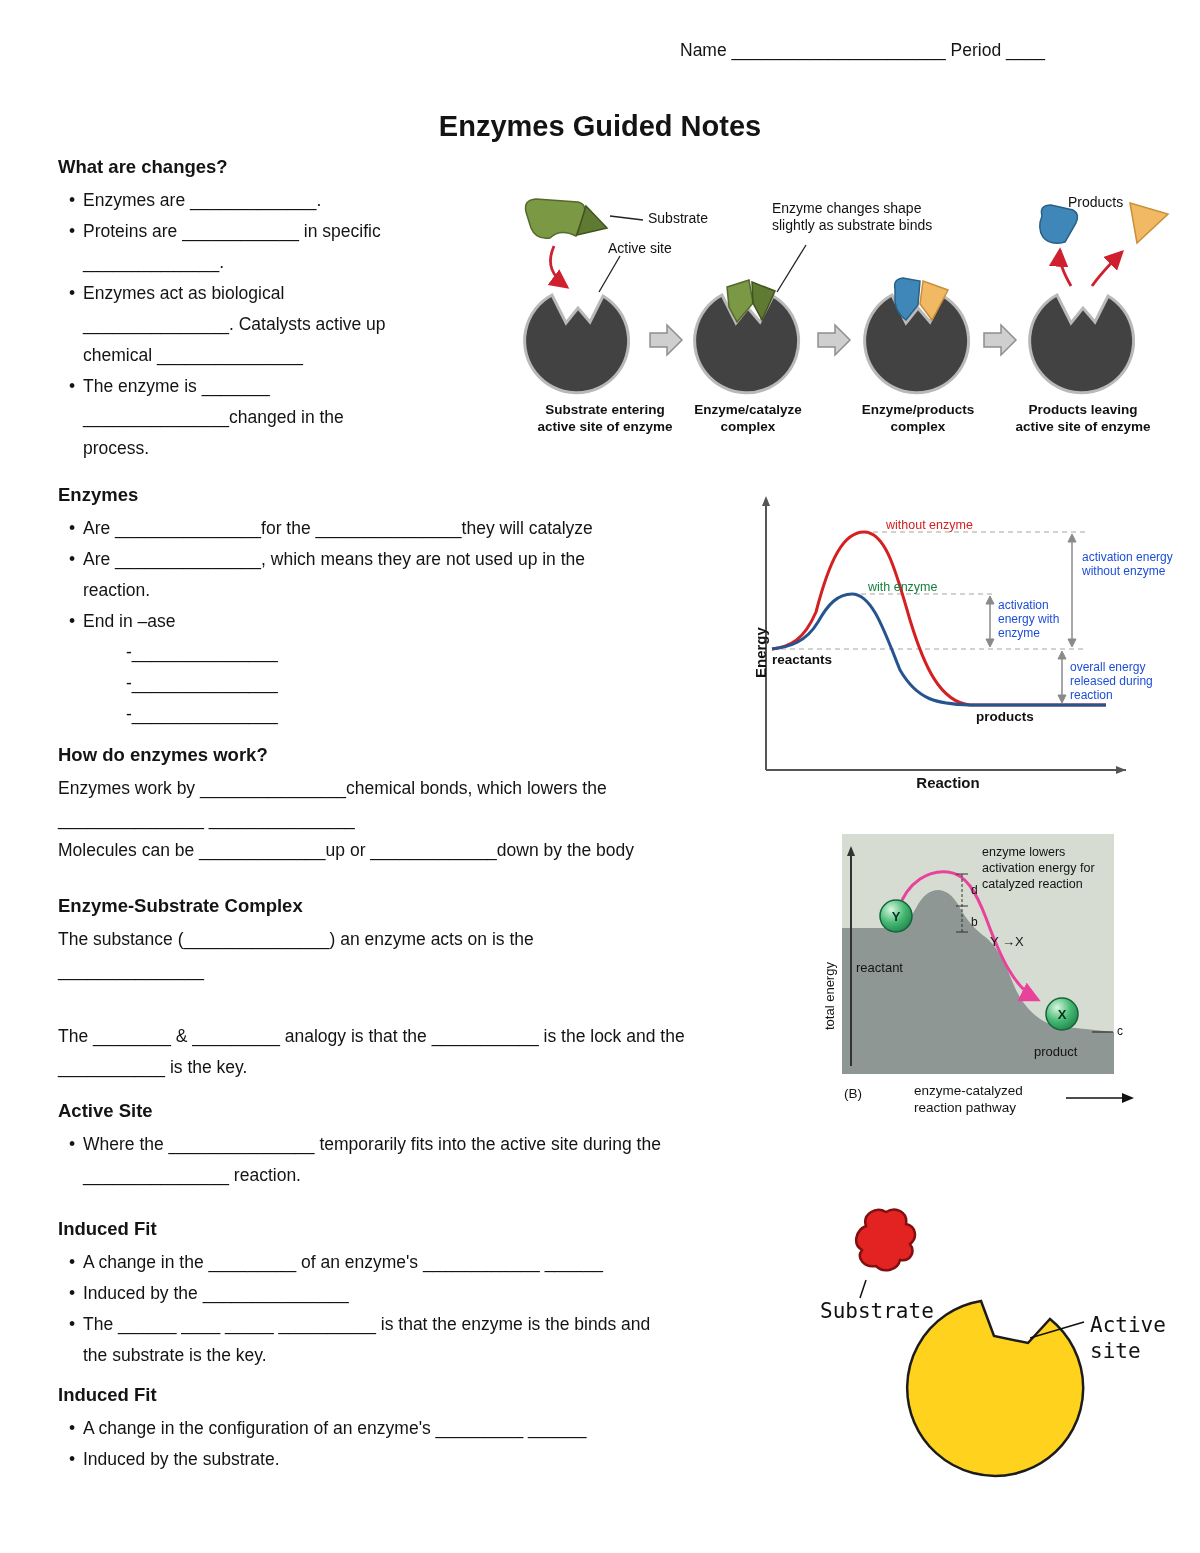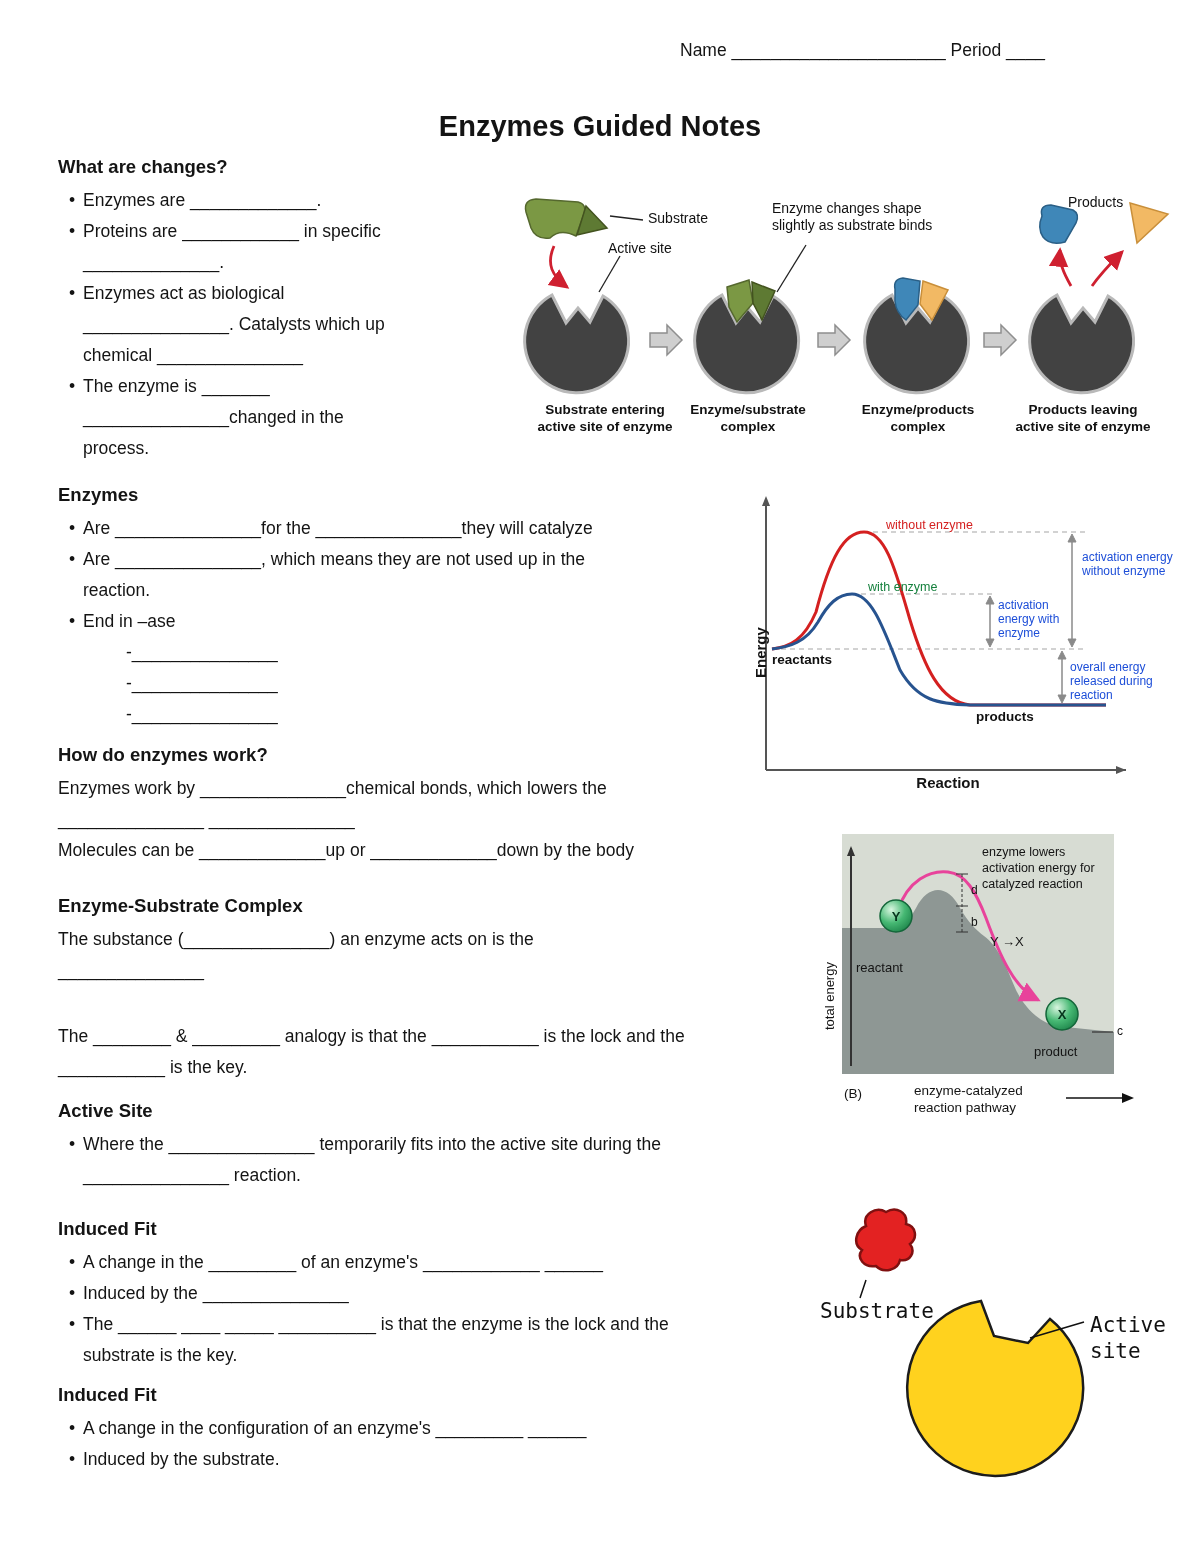--- a/index.html
+++ b/index.html
@@ -24,21 +24,21 @@
 <div class="page">
 
   <div class="abs" style="left:680px;top:40px;font-size:17.5px;">Name ______________________ Period ____</div>
 
   <div class="abs" style="left:0;top:110px;width:1200px;text-align:center;font-size:29px;font-weight:bold;">Enzymes Guided Notes</div>
 
   <div class="abs" style="left:58px;top:156px;width:356px;">
     <div class="sec-h">What are changes?</div>
     <div class="bullet">Enzymes are _____________.</div>
     <div class="bullet">Proteins are ____________ in specific ______________.</div>
-    <div class="bullet">Enzymes act as biological _______________. Catalysts which up chemical _______________</div>
+    <div class="bullet">Enzymes act as biological _______________. Catalysts active up chemical _______________</div>
     <div class="bullet">The enzyme is _______ _______________changed in the process.</div>
   </div>
 
   <div class="abs" style="left:490px;top:190px;width:700px;height:258px;">
     <svg class="abs" style="left:0;top:0;" width="700" height="258" viewBox="0 0 700 258">
       <defs>
         <marker id="arR" markerWidth="9" markerHeight="9" refX="6" refY="3.5" orient="auto">
           <path d="M0 0 L7 3.5 L0 7 Z" fill="#cf2030"></path>
         </marker>
       </defs>
@@ -69,21 +69,21 @@
 
       <line x1="153" y1="30" x2="120" y2="26" stroke="#222" stroke-width="1.3"></line>
       <line x1="130" y1="66" x2="109" y2="102" stroke="#222" stroke-width="1.3"></line>
       <line x1="316" y1="55" x2="287" y2="102" stroke="#222" stroke-width="1.3"></line>
     </svg>
     <div class="lbl" style="left:158px;top:20px;">Substrate</div>
     <div class="lbl" style="left:118px;top:50px;">Active site</div>
     <div class="lbl" style="left:282px;top:10px;width:180px;">Enzyme changes shape slightly as substrate binds</div>
     <div class="lbl" style="left:578px;top:4px;">Products</div>
     <div class="cap" style="left:13px;top:212px;margin-left:27px;">Substrate entering active site of enzyme</div>
-    <div class="cap" style="left:183px;top:212px;">Enzyme/substrate complex</div>
+    <div class="cap" style="left:183px;top:212px;">Enzyme/catalyze complex</div>
     <div class="cap" style="left:353px;top:212px;">Enzyme/products complex</div>
     <div class="cap" style="left:518px;top:212px;">Products leaving active site of enzyme</div>
   </div>
 
   <div class="abs" style="left:58px;top:484px;width:586px;">
     <div class="sec-h">Enzymes</div>
     <div class="bullet">Are _______________for the _______________they will catalyze</div>
     <div class="bullet">Are _______________, which means they are not used up in the reaction.</div>
     <div class="bullet">End in –ase</div>
     <div class="dash-item">-_______________</div>
@@ -198,21 +198,21 @@
 
   <div class="abs" style="left:58px;top:1100px;width:700px;">
     <div class="sec-h">Active Site</div>
     <div class="bullet">Where the _______________ temporarily fits into the active site during the _______________ reaction.</div>
   </div>
 
   <div class="abs" style="left:58px;top:1218px;width:616px;">
     <div class="sec-h">Induced Fit</div>
     <div class="bullet">A change in the _________ of an enzyme's ____________ ______</div>
     <div class="bullet">Induced by the _______________</div>
-    <div class="bullet">The ______ ____ _____ __________ is that the enzyme is the lock and the substrate is the key.</div>
+    <div class="bullet">The ______ ____ _____ __________ is that the enzyme is the binds and the substrate is the key.</div>
   </div>
 
   <div class="abs" style="left:58px;top:1384px;width:616px;">
     <div class="sec-h">Induced Fit</div>
     <div class="bullet">A change in the configuration of an enzyme's _________ ______</div>
     <div class="bullet">Induced by the substrate.</div>
   </div>
 
   <div class="abs" style="left:818px;top:1198px;width:375px;height:345px;">
     <svg class="abs" style="left:0;top:0;" width="375" height="345" viewBox="0 0 375 345">

